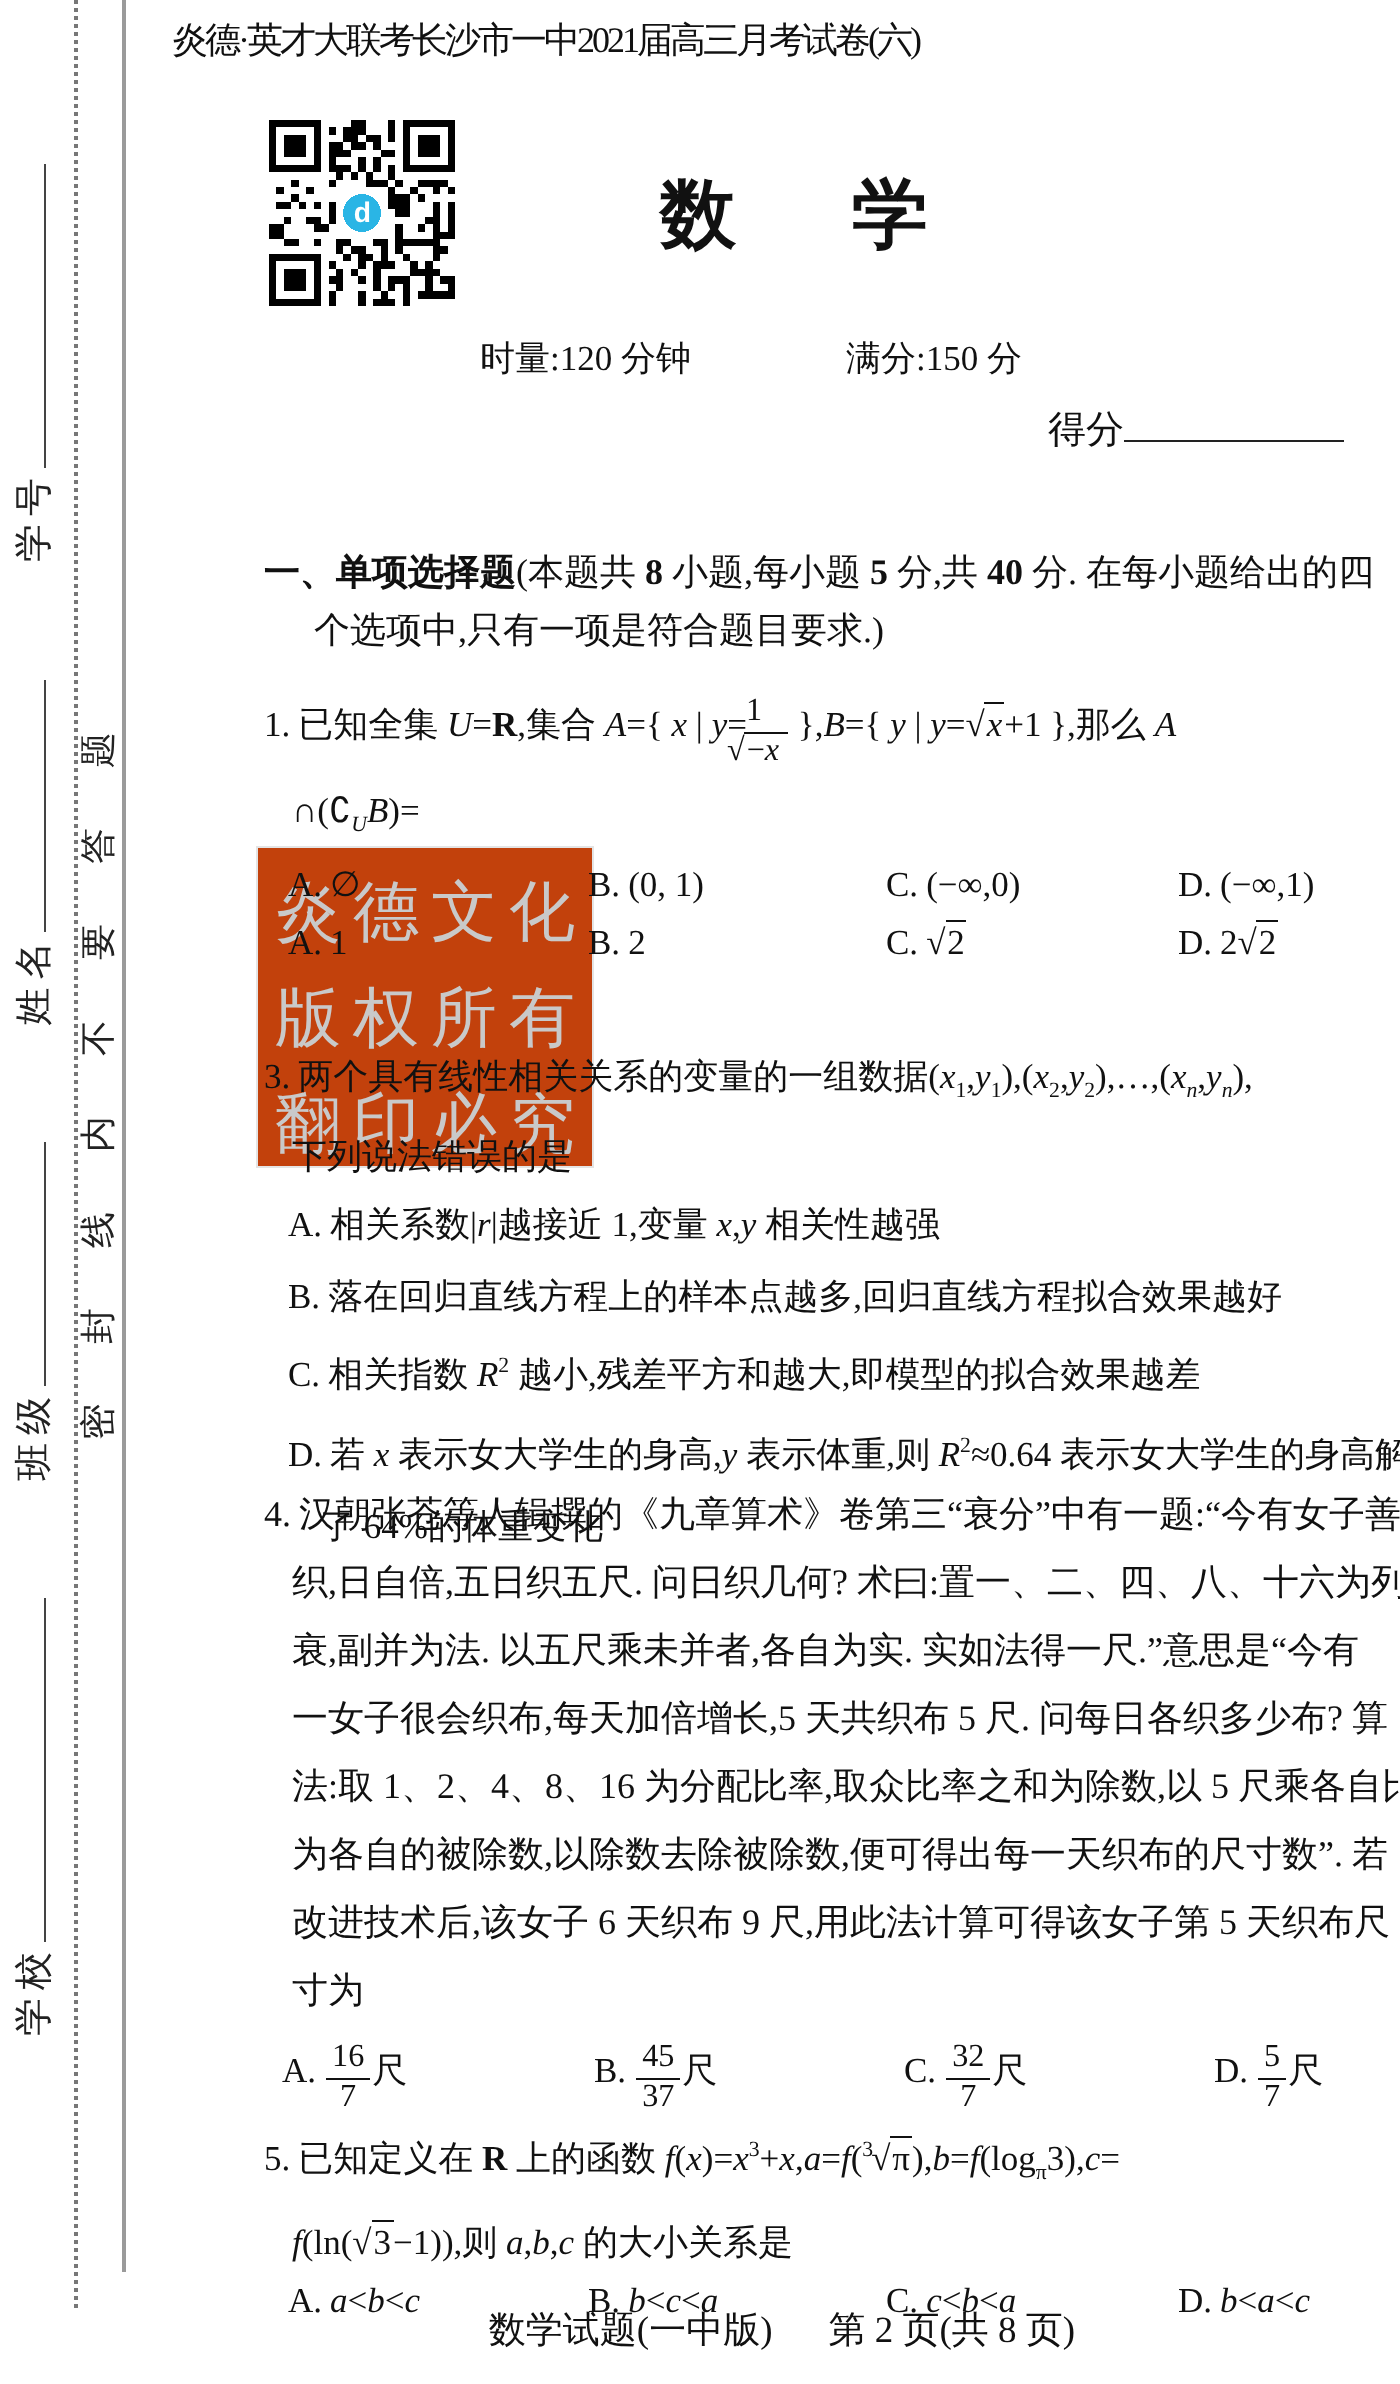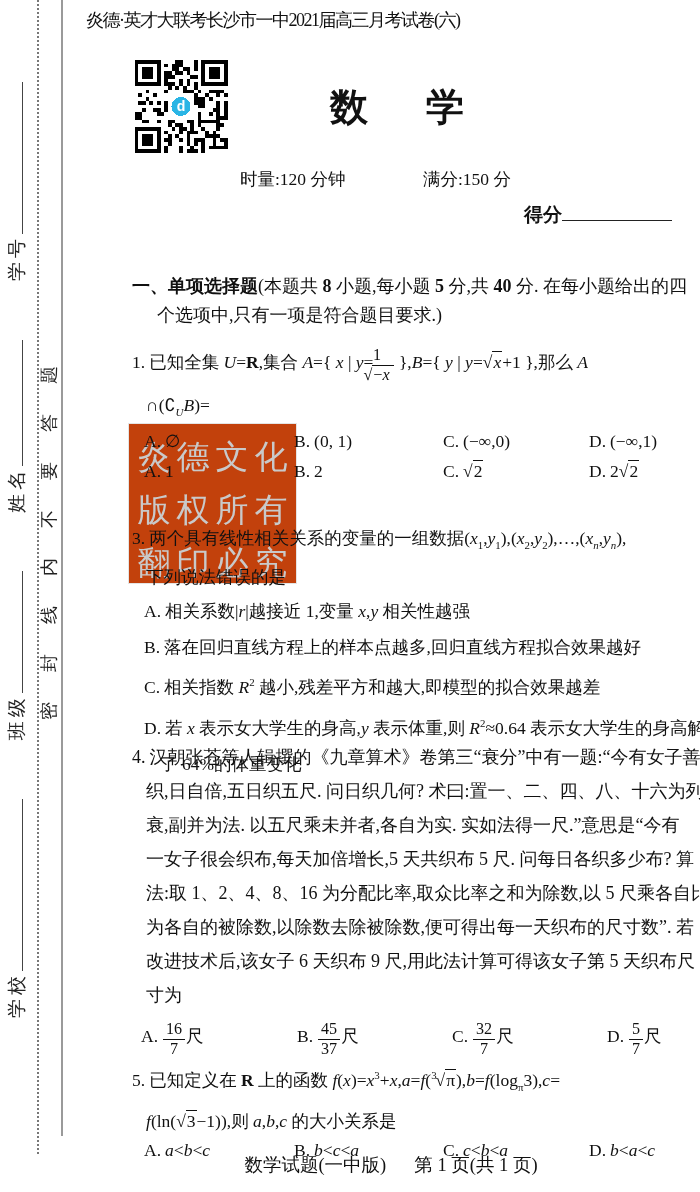--- a/index.html
+++ b/index.html
@@ -48,21 +48,21 @@
     position:absolute; left:86px; top:8px; width:612px; z-index:2;
     font-size:18px; font-weight:normal; letter-spacing:-1.5px; white-space:nowrap;
   }
   .qr { position:absolute; left:133px; top:60px; z-index:2; }
   .subject-title {
     position:absolute; left:282px; top:82px; width:240px; z-index:2;
     text-align:center; font-size:38px; font-weight:bold; letter-spacing:10px; white-space:nowrap;
   }
   .duration { position:absolute; left:240px; top:167px; font-size:17.5px; z-index:2; }
   .full-score { position:absolute; left:423px; top:167px; font-size:17.5px; z-index:2; }
-  .score { position:absolute; left:524px; top:199px; font-size:19px; font-weight:bold; z-index:2; }
+  .score { position:absolute; left:524px; top:199px; font-size:19px; font-weight:normal; z-index:2; }
   .score-line { display:inline-block; width:110px; height:22px; border-bottom:1.5px solid #222; }
 
   
   .content { position:absolute; left:88px; top:0; width:606px; height:1192px; font-size:17.5px; z-index:2;margin-left:44px; }
   .content .blk { position:absolute; left:0; width:606px; }
 
   .sec-heading { top:272px; line-height:29px; font-size:18px; padding-left:25px; text-indent:-25px; }
 
   .q1 { top:334px; } .q2 { top:459px; } .q3 { top:522px; } .q4 { top:740px; } .q5 { top:1058px; }
 
@@ -365,14 +365,14 @@
       <span class="opt c0"><span class="olabel">A.</span><span><i>a</i>&lt;<i>b</i>&lt;<i>c</i></span></span>
       <span class="opt c1"><span class="olabel">B.</span><span><i>b</i>&lt;<i>c</i>&lt;<i>a</i></span></span>
       <span class="opt c2"><span class="olabel">C.</span><span><i>c</i>&lt;<i>b</i>&lt;<i>a</i></span></span>
       <span class="opt c3"><span class="olabel">D.</span><span><i>b</i>&lt;<i>a</i>&lt;<i>c</i></span></span>
     </div>
   </div>
 
 </div>
 
 <div class="footer">
-  <span>数学试题(一中版)</span><span class="gap"></span><span>第 1 页(共 1 页)</span>
+  <span>数学试题(一中版)</span><span class="gap"></span><span>第 2 页(共 8 页)</span>
 </div>
 
 </body></html>

